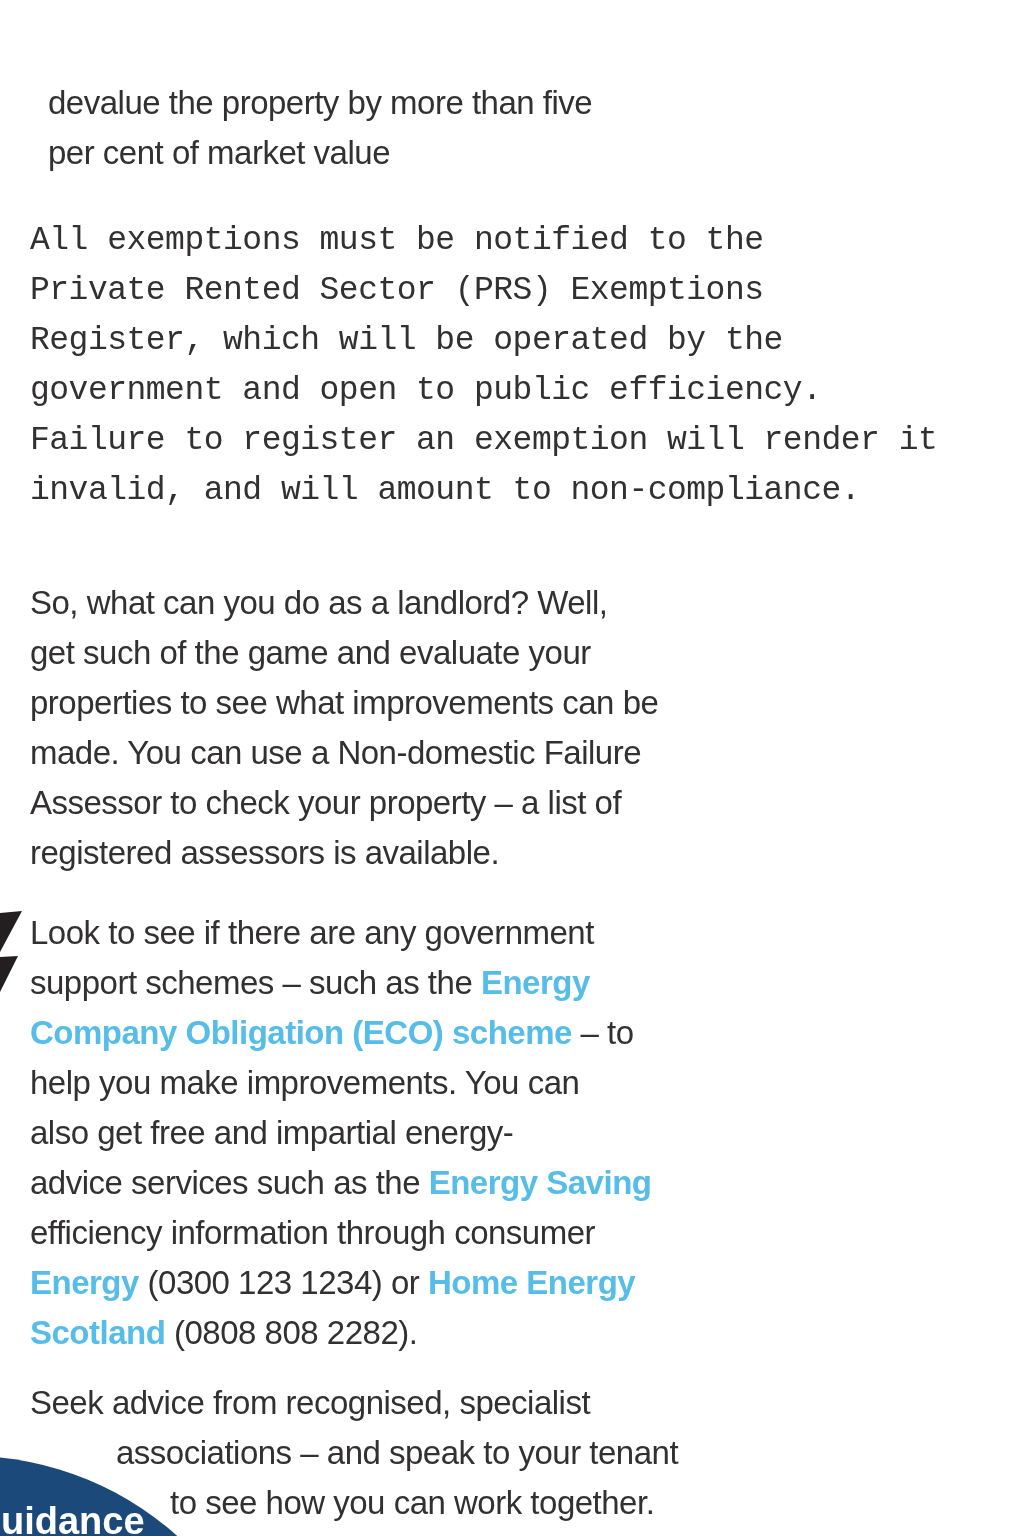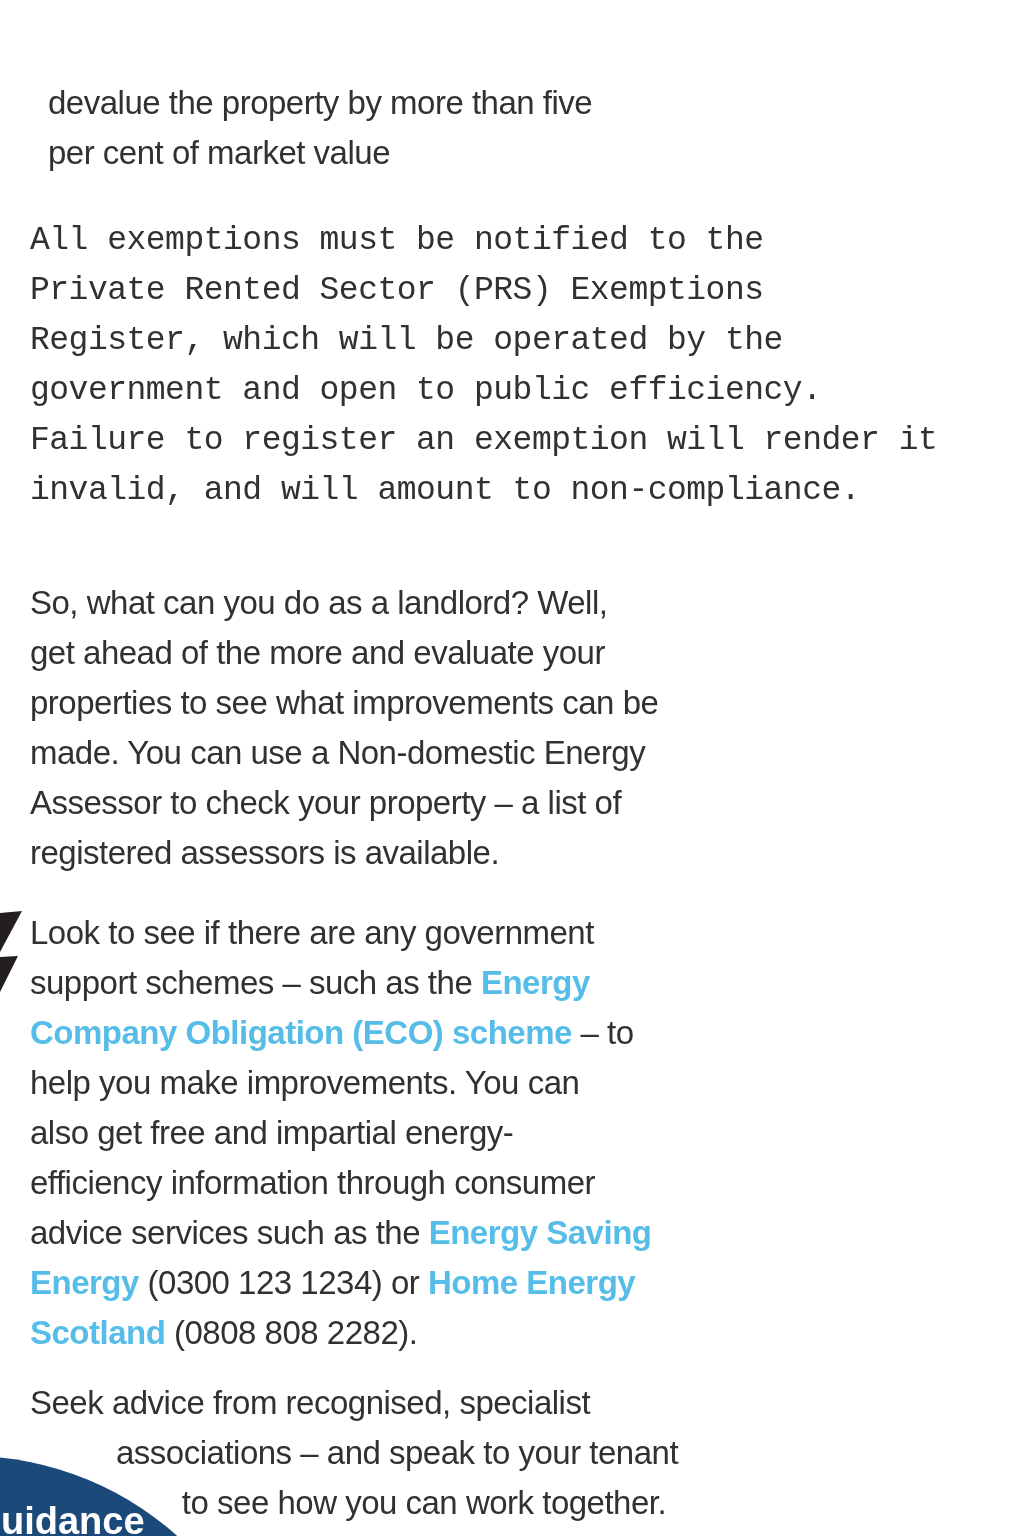--- a/index.html
+++ b/index.html
@@ -40,21 +40,21 @@
     font-weight:bold;
     cursor:pointer;
   }
   
   .p0{ top:78px;  left:48px; }
   .p1{ top:216px; left:30px;font-family:Liberation Mono, monospace; }
   .p2{ top:578px; left:30px; }
   .p3{ top:908px; left:30px; }
   .p4{ top:1378px; left:30px; }
   .p4 .ln1{ margin-left:86px; }
-  .p4 .ln2{ margin-left:140px;text-align:center; }
+  .p4 .ln2{ margin-left:140px; }
 
   .bolt-icon{
     position:absolute;
     left:0; top:911px;
     width:23px; height:88px;
     color:var(--bolt);
   }
   .corner-circle{
     position:absolute;
     left:-342px; top:1456px;
@@ -85,34 +85,34 @@
       <div class="para p1">
         <div class="line ln0"><span class="seg">All exemptions must be notified to the</span></div>
         <div class="line ln1"><span class="seg">Private Rented Sector (PRS) Exemptions</span></div>
         <div class="line ln2"><span class="seg">Register, which will be operated by the</span></div>
         <div class="line ln3"><span class="seg">government and open to public efficiency.</span></div>
         <div class="line ln4"><span class="seg">Failure to register an exemption will render it</span></div>
         <div class="line ln5"><span class="seg">invalid, and will amount to non-compliance.</span></div>
       </div>
       <div class="para p2">
         <div class="line ln0"><span class="seg">So, what can you do as a landlord? Well,</span></div>
-        <div class="line ln1"><span class="seg">get ahead of the more and evaluate your</span></div>
+        <div class="line ln1"><span class="seg">get such of the game and evaluate your</span></div>
         <div class="line ln2"><span class="seg">properties to see what improvements can be</span></div>
-        <div class="line ln3"><span class="seg">made. You can use a Non-domestic Energy</span></div>
+        <div class="line ln3"><span class="seg">made. You can use a Non-domestic Failure</span></div>
         <div class="line ln4"><span class="seg">Assessor to check your property – a list of</span></div>
         <div class="line ln5"><span class="seg">registered assessors is available.</span></div>
       </div>
       <div class="para p3">
         <div class="line ln0"><span class="seg">Look to see if there are any government</span></div>
         <div class="line ln1"><span class="seg">support schemes – such as the </span><span class="seg link">Energy</span></div>
         <div class="line ln2"><span class="seg link">Company Obligation (ECO) scheme</span><span class="seg"> – to</span></div>
         <div class="line ln3"><span class="seg">help you make improvements. You can</span></div>
         <div class="line ln4"><span class="seg">also get free and impartial energy-</span></div>
+        <div class="line ln6"><span class="seg">advice services such as the </span><span class="seg link">Energy Saving</span></div>
         <div class="line ln5"><span class="seg">efficiency information through consumer</span></div>
-        <div class="line ln6"><span class="seg">advice services such as the </span><span class="seg link">Energy Saving</span></div>
         <div class="line ln7"><span class="seg link">Energy</span><span class="seg"> (0300 123 1234) or </span><span class="seg link">Home Energy</span></div>
         <div class="line ln8"><span class="seg link">Scotland</span><span class="seg"> (0808 808 2282).</span></div>
       </div>
       <div class="para p4">
         <div class="line ln0"><span class="seg">Seek advice from recognised, specialist</span></div>
         <div class="line ln1"><span class="seg">associations – and speak to your tenant</span></div>
         <div class="line ln2"><span class="seg">to see how you can work together.</span></div>
       </div>
     </div>
 

